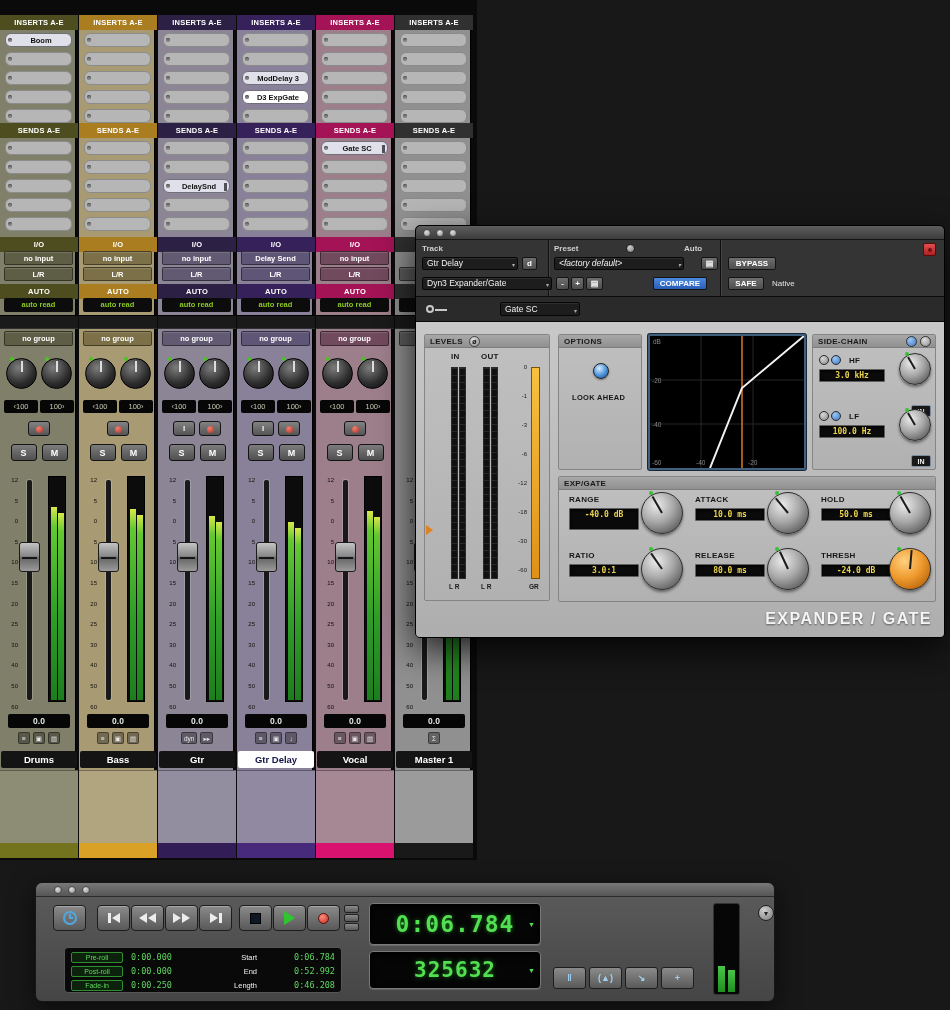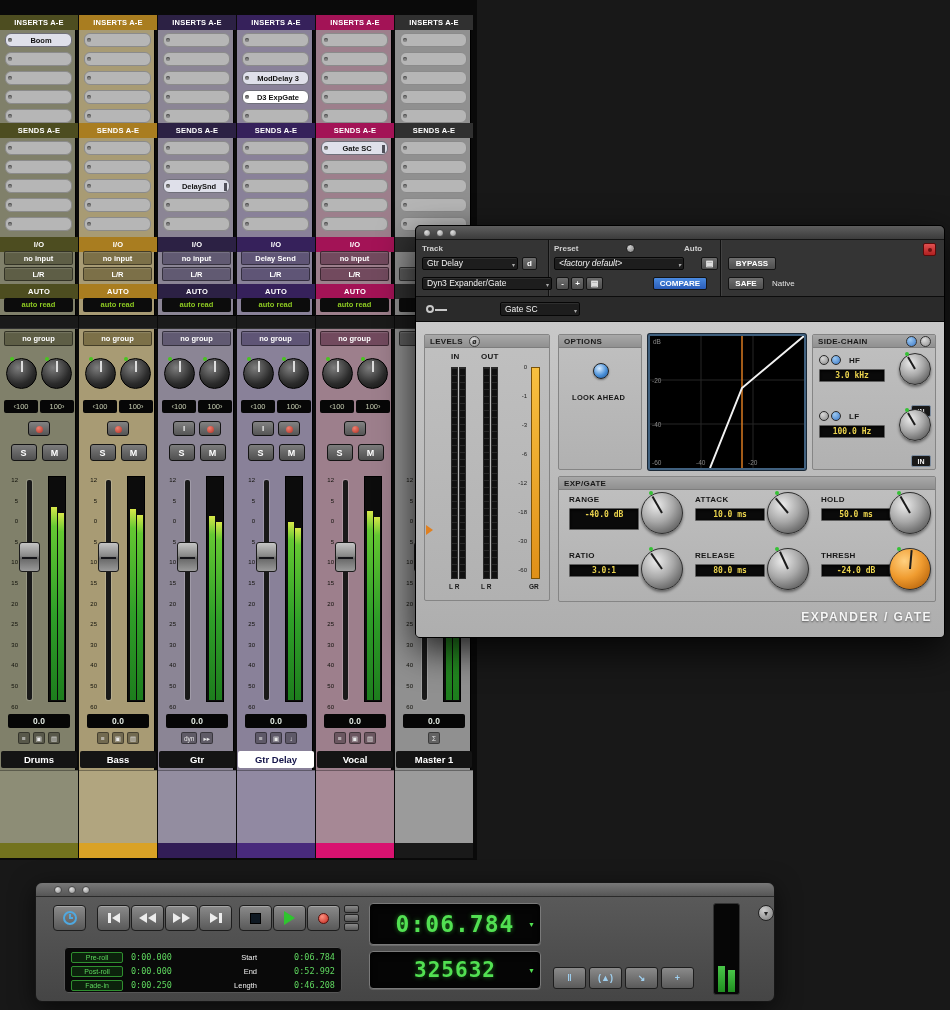--- a/index.html
+++ b/index.html
@@ -80,21 +80,21 @@
 .tharrow{position:absolute;left:1px;top:190px;width:0;height:0;border:5px solid transparent;border-left:7px solid #e08020}
 .phase{position:absolute;left:44px;top:1px;width:11px;height:11px;border-radius:50%;background:radial-gradient(circle at 35% 30%,#ddd,#909090);border:1px solid #444;color:#111;font-size:7px;text-align:center;line-height:10px;font-weight:bold}
 .optled{position:absolute;left:34px;top:28px;width:16px;height:16px;border-radius:50%;background:radial-gradient(circle at 38% 32%,#d8ecff,#4a90d8 55%,#1c4f8e);border:1px solid #222;box-shadow:0 1px 2px rgba(0,0,0,.4)}
 .pgraph{position:absolute;left:232px;top:12px;width:158px;height:136px;background:#000;border:2px solid #40607e;border-radius:2px;box-shadow:0 0 0 1px #1a2836}
 .hcirc{position:absolute;top:1px;width:11px;height:11px;border-radius:50%;border:1px solid #333}
 .hcirc.blue{background:radial-gradient(circle at 35% 30%,#9cc8f0,#3a78c8)}
 .hcirc.gray{background:radial-gradient(circle at 35% 30%,#ddd,#909090)}
 .scic{position:absolute;width:10px;height:10px;border-radius:50%;border:1px solid #2a2a2a}
 .scic.gray{background:radial-gradient(circle at 35% 30%,#d8d8d8,#8a8a8a)}
 .scic.blue{background:radial-gradient(circle at 35% 30%,#9cc8f0,#3a78c8)}
-.pfoot{position:absolute;right:12px;top:288px;color:#f5f5f5;font-size:12px;font-weight:bold;letter-spacing:1.5px;text-shadow:0 1px 2px rgba(0,0,0,.5)}
+.pfoot{position:absolute;right:12px;top:288px;color:#f5f5f5;font-size:16px;font-weight:bold;letter-spacing:1.5px;text-shadow:0 1px 2px rgba(0,0,0,.5)}
 
 
 .twin{position:absolute;left:35px;top:882px;width:740px;height:120px;background:linear-gradient(#5c5c5c,#454545);border:1px solid #161616;border-radius:7px;box-shadow:0 6px 24px rgba(0,0,0,.6);z-index:30}
 .ttitle{height:14px;background:linear-gradient(#787878,#565656);border-radius:7px 7px 0 0;border-bottom:1px solid #2a2a2a;display:flex;align-items:center;padding-left:18px;gap:6px}
 .tbtn{position:absolute;top:22px;width:33px;height:26px;border-radius:4px;background:linear-gradient(#8a8a8a,#595959);border:1px solid #1d1d1d;box-shadow:inset 0 1px 0 rgba(255,255,255,.25);display:flex;align-items:center;justify-content:center;gap:1px}
 .tri{width:0;height:0;border-style:solid}
 .tri.r{border-width:5px 0 5px 8px;border-color:transparent transparent transparent #ececec}
 .tri.l{border-width:5px 8px 5px 0;border-color:transparent #ececec transparent transparent}
 .tri.play{border-width:7px 0 7px 11px;border-color:transparent transparent transparent #2fc52f}
 .vbar{width:3px;height:10px;background:#ececec}

